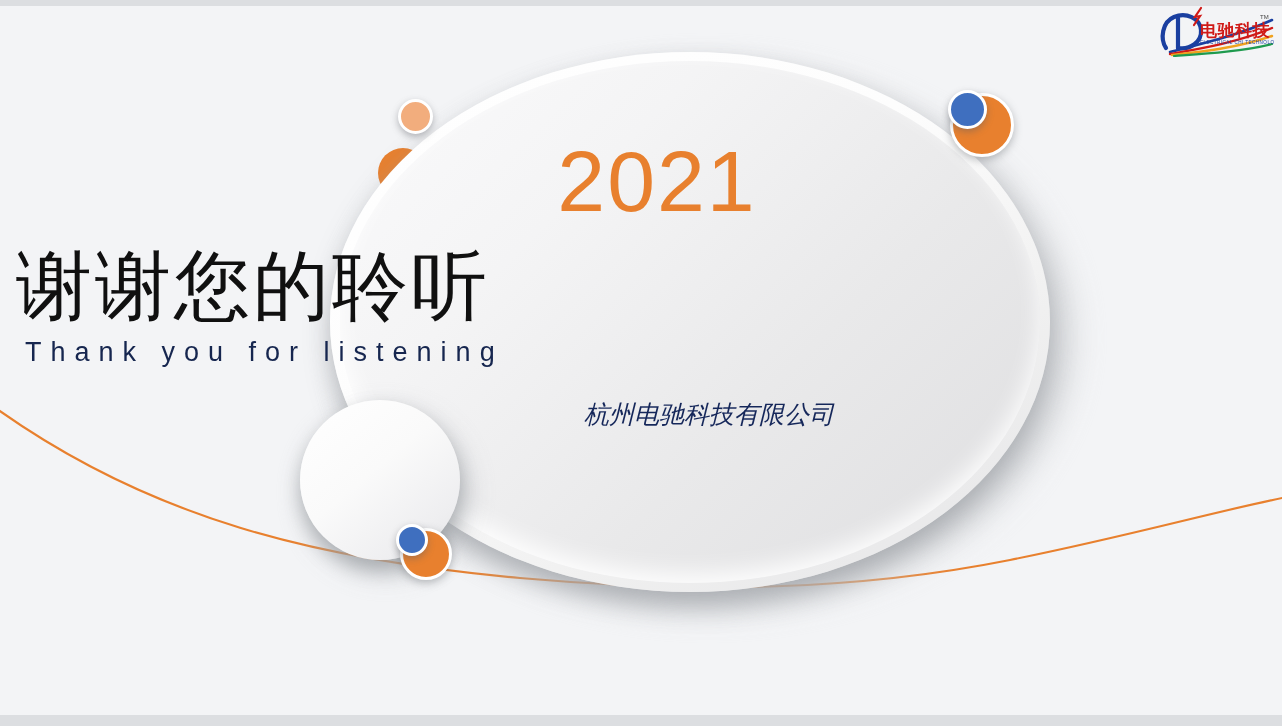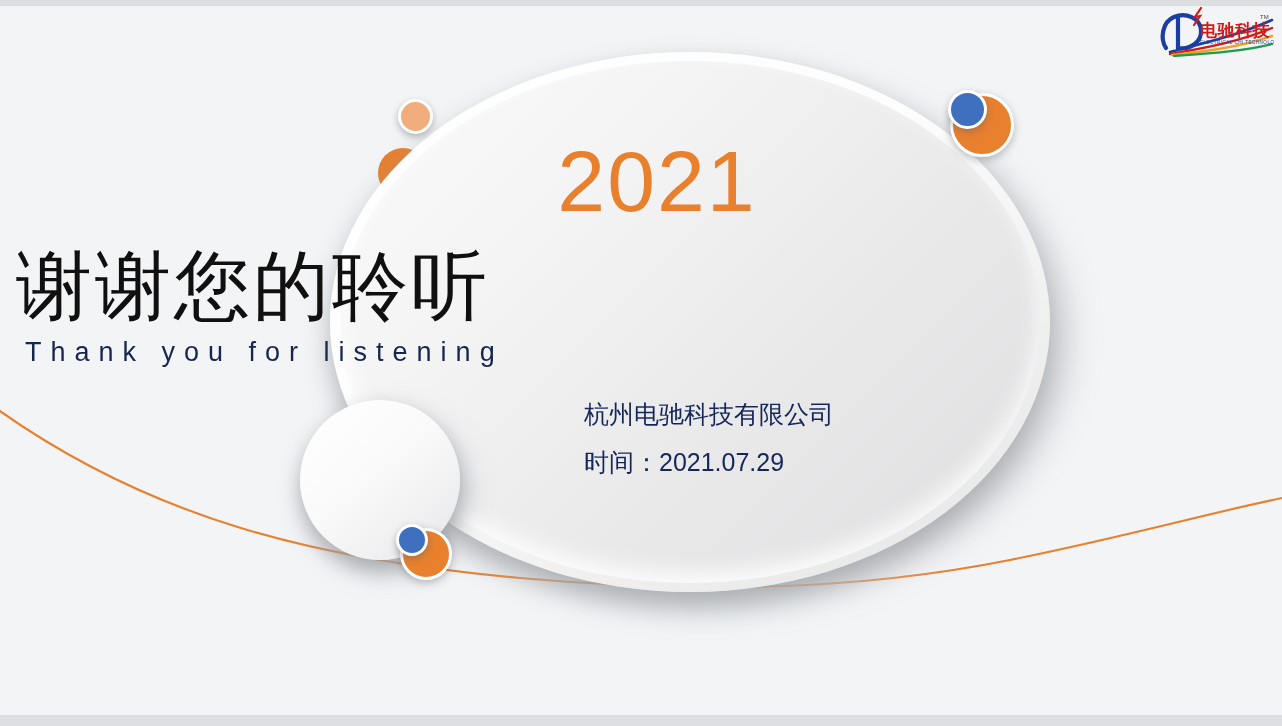--- a/index.html
+++ b/index.html
@@ -169,21 +169,21 @@
     position: absolute;
     left: 568px;
     top: 390px;
     width: 520px;
     color: #15275a;
     font-size: 25px;
     line-height: 48px;
     font-weight: 400;
     text-align: left;
   }
-  #contact .line { white-space: nowrap; }
+  #contact .line { white-space: nowrap; font-style: italic; }
 
   
   #logo {
     position: absolute;
     right: 8px;
     top: 5px;
     width: 118px;
     height: 52px;
     z-index: 40;
   }
@@ -220,21 +220,20 @@
   <div class="dot" id="dot-orange-bl"></div>
   <div class="dot ring" id="dot-blue-bl"></div>
 
   <div class="content">
     <div id="year">2021</div>
     <div id="headline">谢谢您的聆听</div>
     <div id="subhead">Thank you for listening</div>
 
     <div id="contact">
       <div class="line">杭州电驰科技有限公司</div>
-      <div class="line">时间：2021.07.29</div>
     </div>
   </div>
 
   <svg id="logo" viewBox="0 0 118 52">
 
     <g>
       <path d="M10 43 C 4 34, 6 17, 18 12 C 30 7, 44 13, 45 25 C 46 37, 34 45, 22 43" fill="none" stroke="#1a3fa0" stroke-width="4.2" stroke-linecap="round"></path>
       <path d="M22 13 L 22 43" fill="none" stroke="#1a3fa0" stroke-width="4.2" stroke-linecap="round"></path>
     </g>
 

